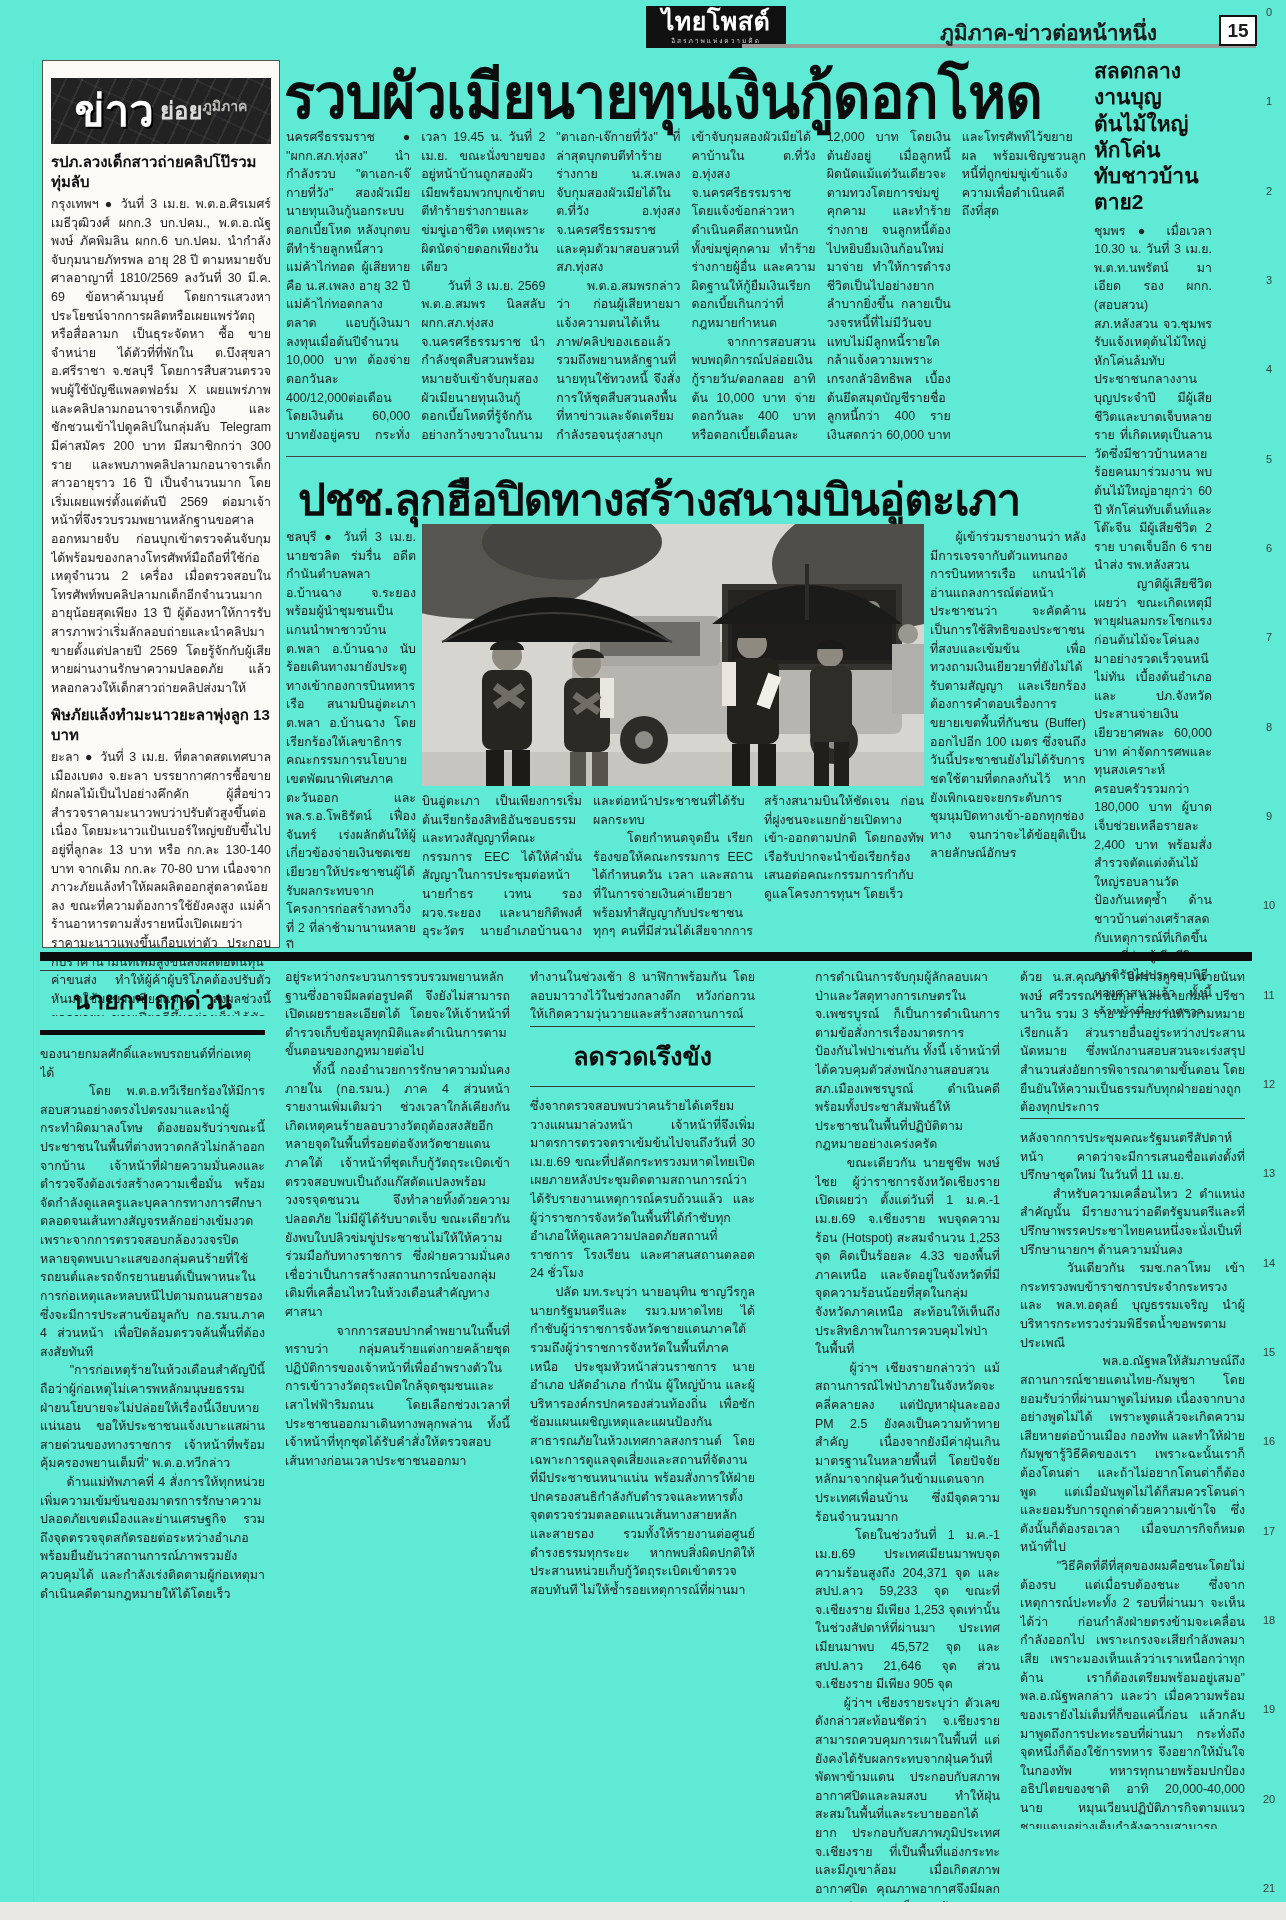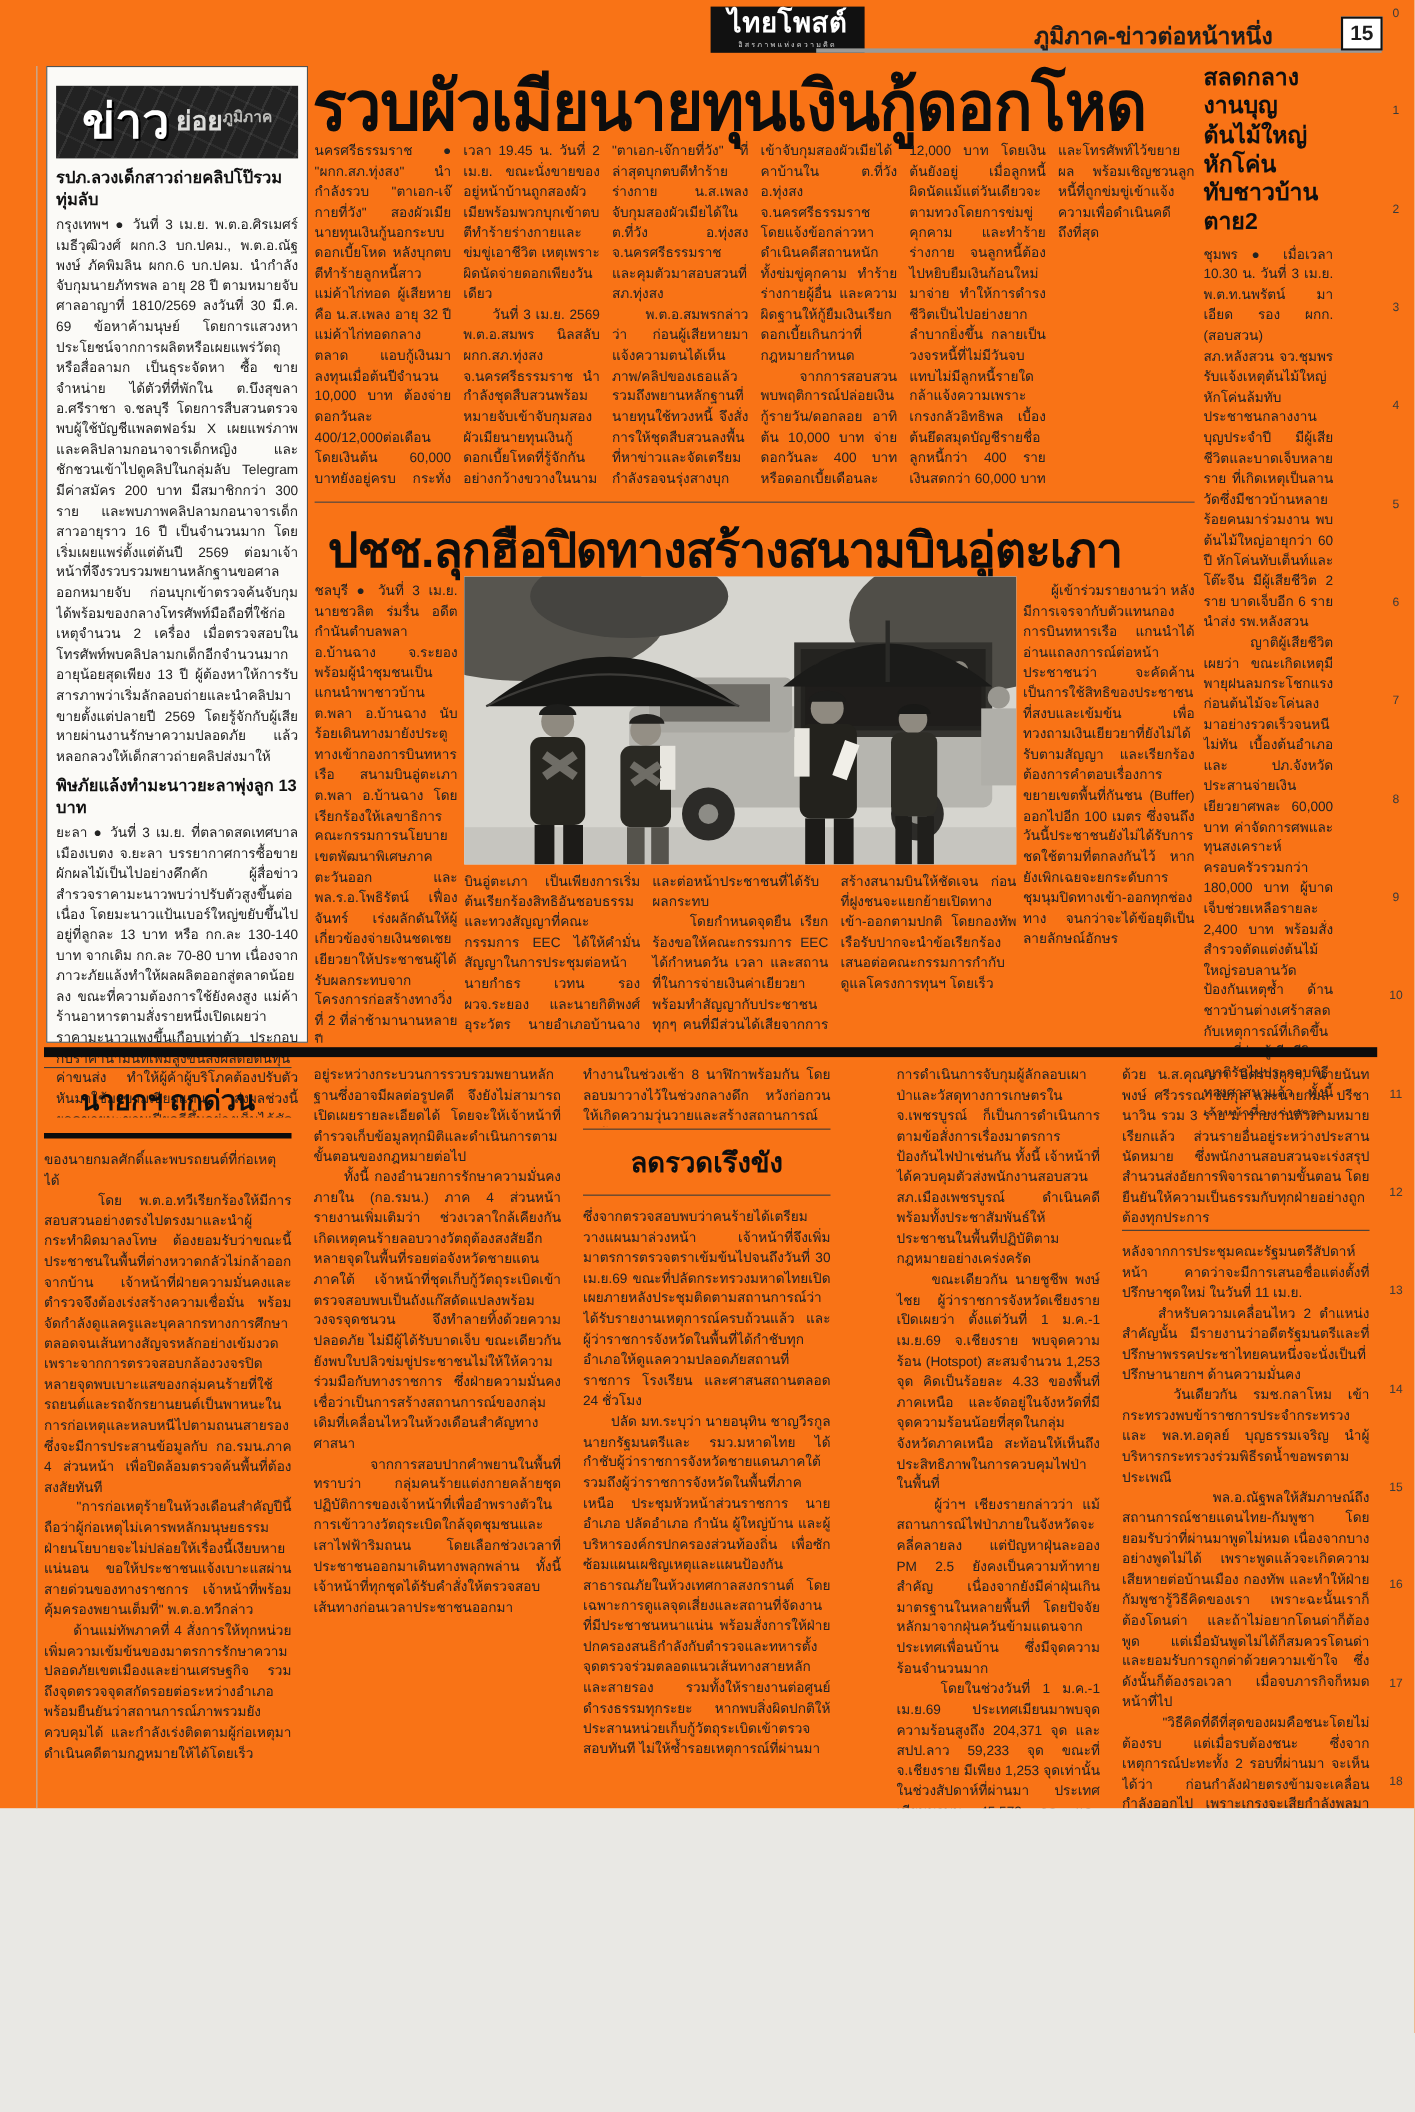--- a/index.html
+++ b/index.html
@@ -1,16 +1,16 @@
 <!DOCTYPE html>
 <html><head>
 <meta charset="utf-8">
 <style>
   html,body{margin:0;padding:0;background:#e9e8e4;}
-  #page{position:relative;width:1286px;height:1644px;background:#f97316;overflow:hidden;
+  #page{position:relative;width:1286px;height:1902px;background:#5eead4;overflow:hidden;
         font-family:"Liberation Sans","DejaVu Sans",sans-serif;color:#1c1c1c;}
   .abs{position:absolute;}
   .body-text{font-size:12.4px;line-height:1.5;text-align:justify;white-space:pre-line;
              color:#232323;overflow:hidden;}
   
   #masthead{left:646px;top:6px;width:140px;height:42px;background:#111;color:#fff;
             display:flex;flex-direction:column;align-items:center;justify-content:center;}
   #masthead .t{font-size:25px;font-weight:900;line-height:1;letter-spacing:.5px;}
   #masthead .s{font-size:6.5px;color:#ddd;letter-spacing:2px;margin-top:2px;}
   #header-rule{left:742px;top:44px;width:514px;height:4px;background:#9a9a97;}

